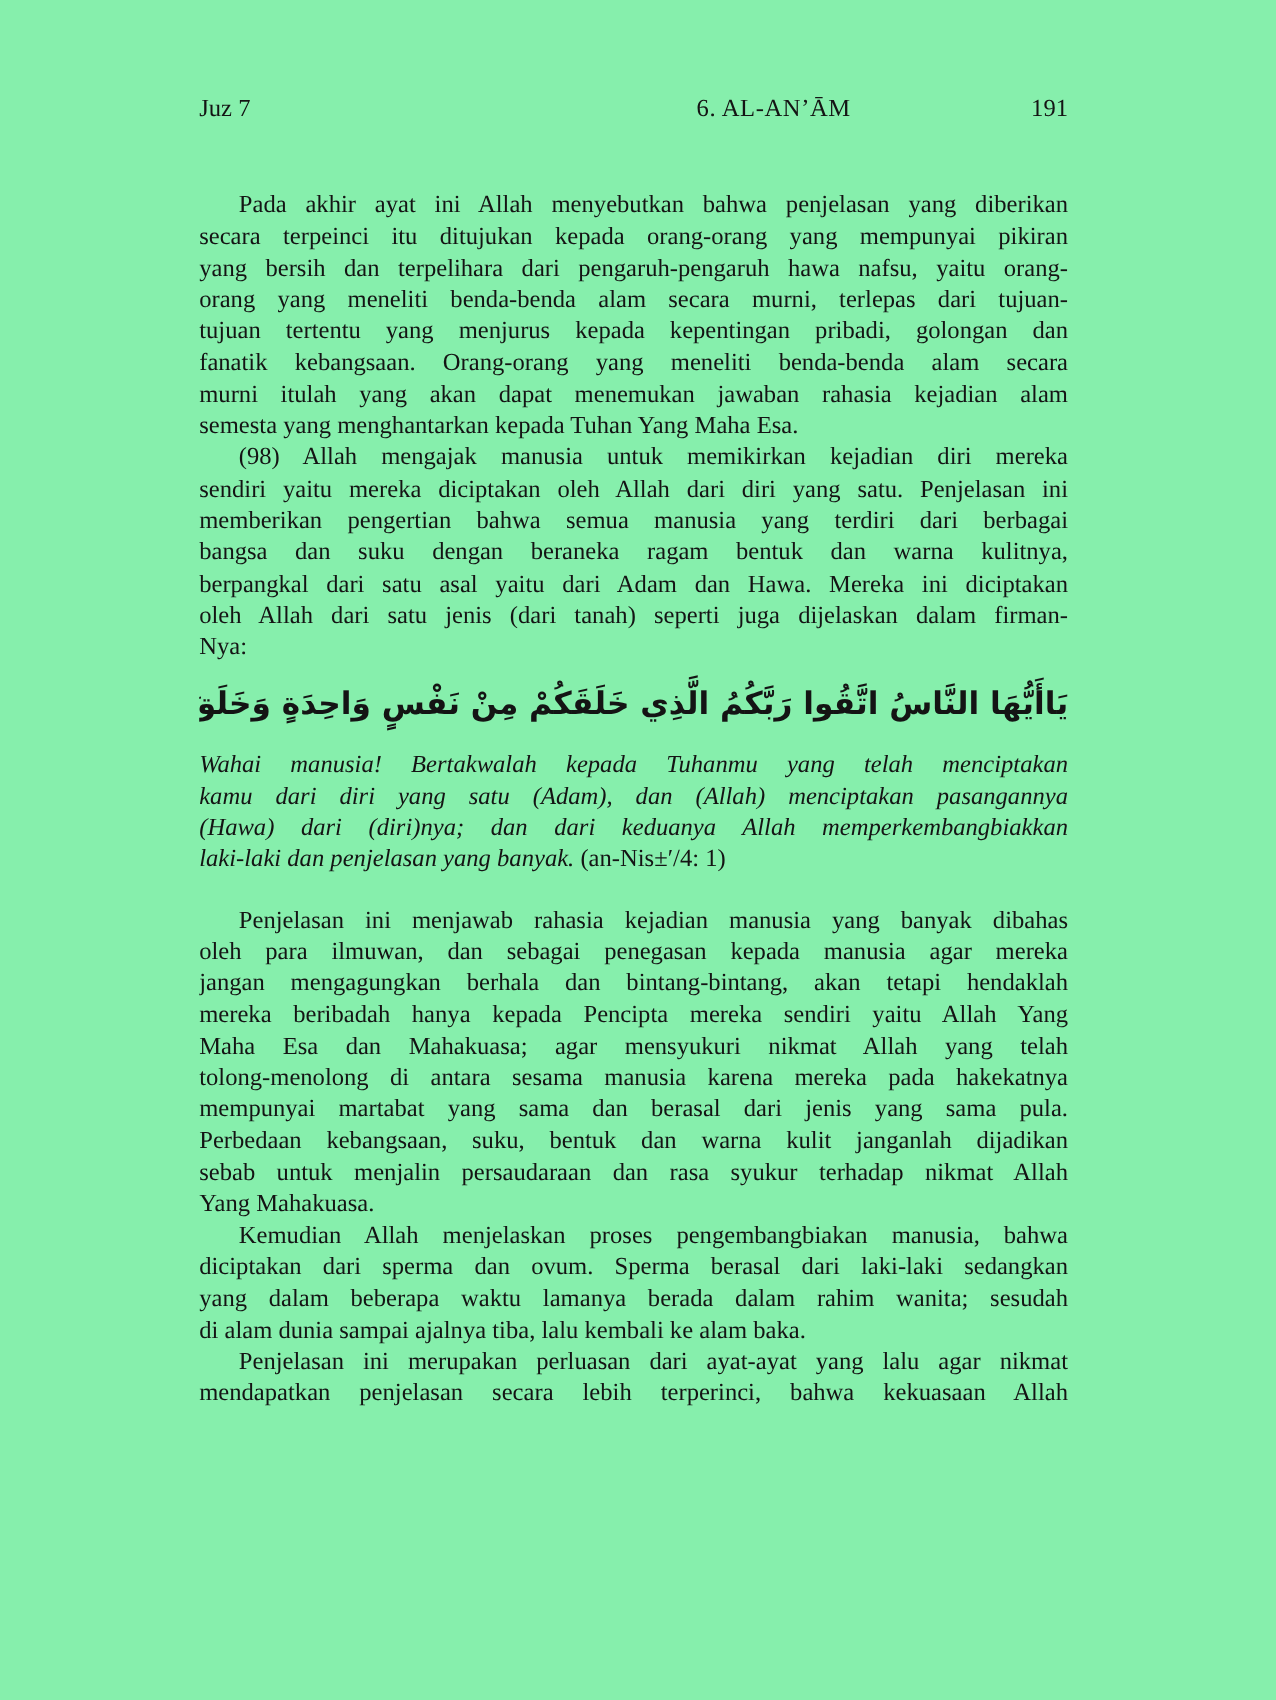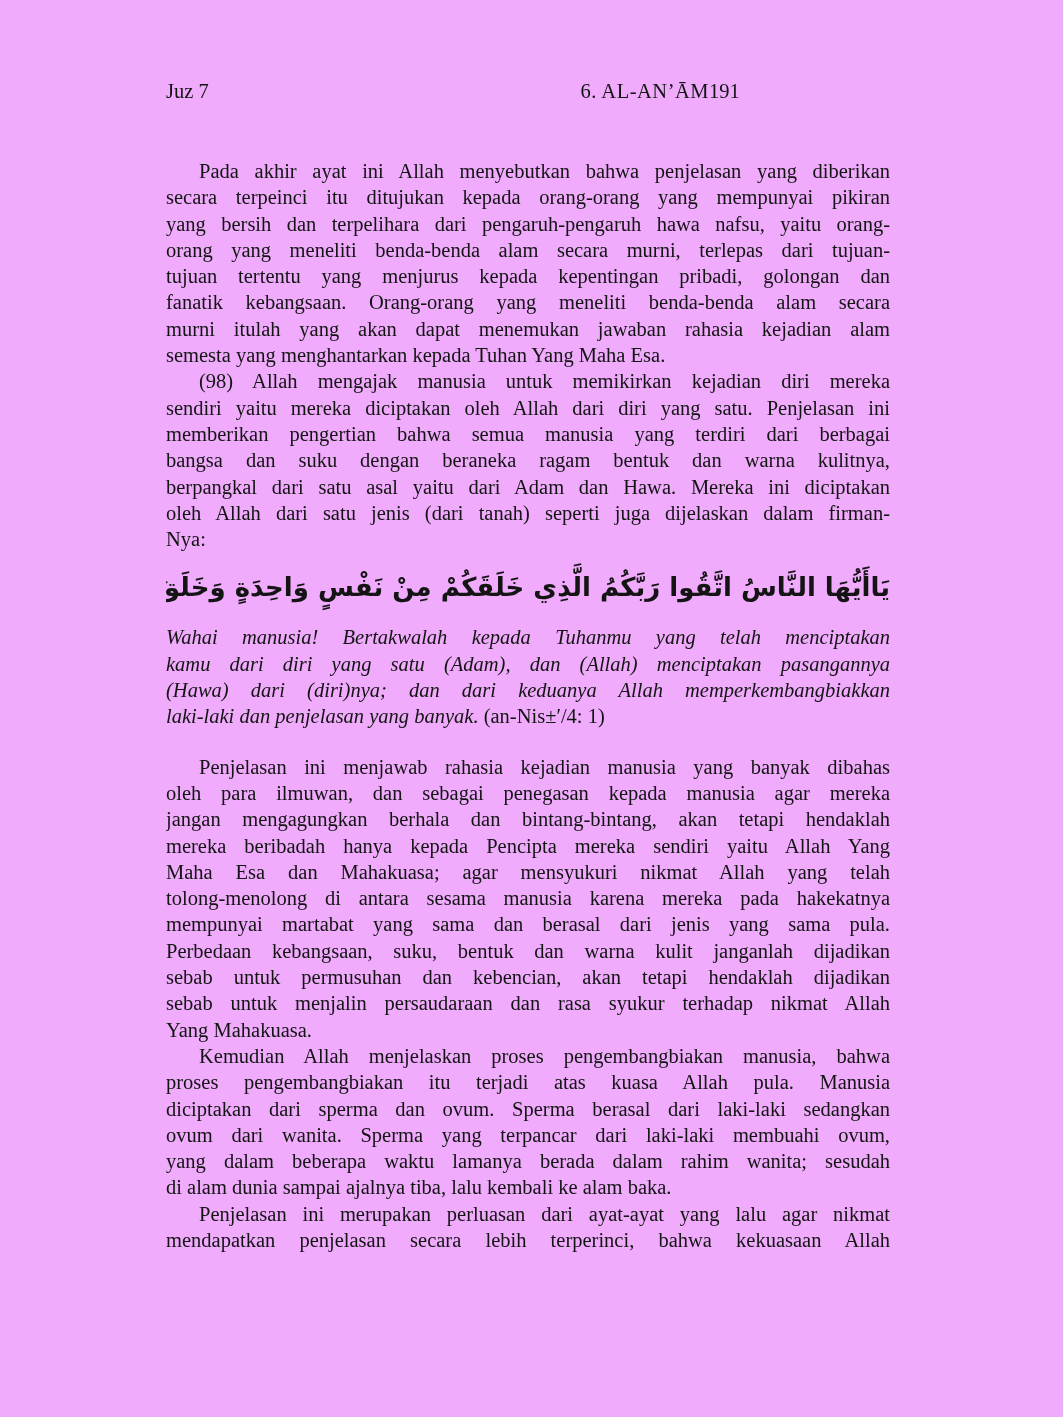--- a/index.html
+++ b/index.html
@@ -1,36 +1,36 @@
 <!DOCTYPE html>
 <html><head>
 <meta charset="utf-8">
 <style>
   html, body { margin: 0; padding: 0; background: #e8e8e8; }
   .page {
     position: relative;
     width: 1063px;
     height: 1417px;
     margin: 0 auto;
-    background: #f0abfc;
+    background: #86efac;
     color: #141414;
     font-family: "Liberation Serif", "DejaVu Serif", serif;
     box-sizing: border-box;
     padding: 78px 173px 0 166px;
   }
   .page-header {
     display: flex;
     align-items: baseline;
     font-size: 20.5px;
     line-height: 26px;
     margin-bottom: 54px;
   }
   .hdr-left  { width: 25%; text-align: left; }
   .hdr-mid   { width: 50%; text-align: right; letter-spacing: 0.5px; }
-  .hdr-right { width: 25%; }
+  .hdr-right { width: 25%; text-align: right; }
   .page-body {
     font-size: 20.5px;
     line-height: 26.3px;
   }
   .para { margin: 0; }
   .para.space-before { margin-top: 24px; }
   .line {
     text-align: justify;
     text-align-last: justify;
     white-space: normal;
@@ -92,29 +92,26 @@
       </div>
       <div class="para space-before">
         <div class="line indent">Penjelasan ini menjawab rahasia kejadian manusia yang banyak dibahas</div>
         <div class="line">oleh para ilmuwan, dan sebagai penegasan kepada manusia agar mereka</div>
         <div class="line">jangan mengagungkan berhala dan bintang-bintang, akan tetapi hendaklah</div>
         <div class="line">mereka beribadah hanya kepada Pencipta mereka sendiri yaitu Allah Yang</div>
         <div class="line">Maha Esa dan Mahakuasa; agar mensyukuri nikmat Allah yang telah</div>
         <div class="line">tolong-menolong di antara sesama manusia karena mereka pada hakekatnya</div>
         <div class="line">mempunyai martabat yang sama dan berasal dari jenis yang sama pula.</div>
         <div class="line">Perbedaan kebangsaan, suku, bentuk dan warna kulit janganlah dijadikan</div>
-        <div class="line">sebab untuk permusuhan dan kebencian, akan tetapi hendaklah dijadikan</div>
         <div class="line">sebab untuk menjalin persaudaraan dan rasa syukur terhadap nikmat Allah</div>
         <div class="line para-end">Yang Mahakuasa.</div>
       </div>
       <div class="para">
         <div class="line indent">Kemudian Allah menjelaskan proses pengembangbiakan manusia, bahwa</div>
-        <div class="line">proses pengembangbiakan itu terjadi atas kuasa Allah pula. Manusia</div>
         <div class="line">diciptakan dari sperma dan ovum. Sperma berasal dari laki-laki sedangkan</div>
-        <div class="line">ovum dari wanita. Sperma yang terpancar dari laki-laki membuahi ovum,</div>
         <div class="line">yang dalam beberapa waktu lamanya berada dalam rahim wanita; sesudah</div>
         <div class="line para-end">di alam dunia sampai ajalnya tiba, lalu kembali ke alam baka.</div>
       </div>
       <div class="para">
         <div class="line indent">Penjelasan ini merupakan perluasan dari ayat-ayat yang lalu agar nikmat</div>
         <div class="line">mendapatkan penjelasan secara lebih terperinci, bahwa kekuasaan Allah</div>
       </div>
     </div>
 </div>
 

